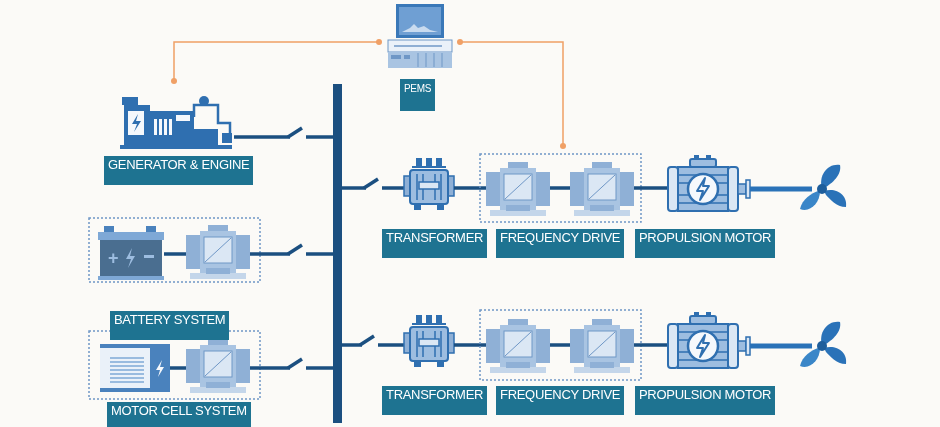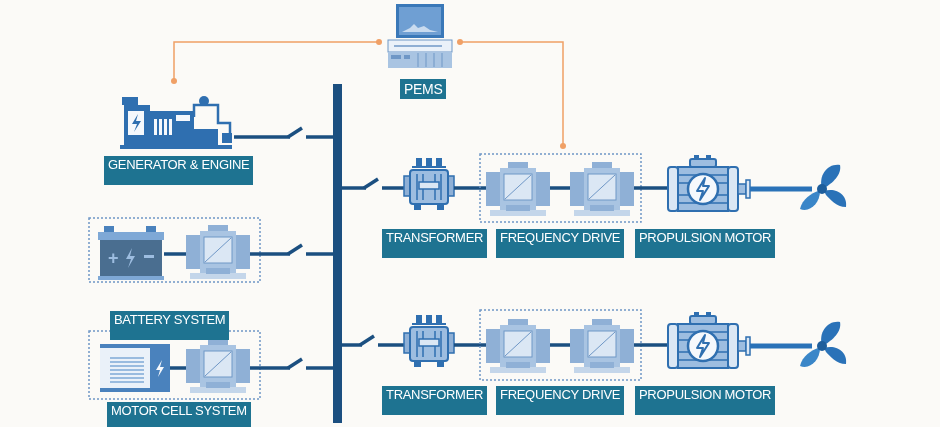--- a/index.html
+++ b/index.html
@@ -183,21 +183,21 @@
     <use href="#converter" x="486" y="319"></use>
     <line x1="550" y1="345" x2="570" y2="345" stroke="#1b4f80" stroke-width="3.5"></line>
     <use href="#converter" x="570" y="319"></use>
     <line x1="634" y1="345" x2="668" y2="345" stroke="#1b4f80" stroke-width="3.5"></line>
     <use href="#motor" x="668" y="312"></use>
     <line x1="750" y1="346" x2="812" y2="346" stroke="#2a72b8" stroke-width="5"></line>
     <use href="#propeller" x="822" y="346"></use>
   </g>
 </svg>
 
-<div class="label" style="left:400px;top:79px;font-size:14px;height:20px;line-height:20px;">PEMS</div>
+<div class="label" style="left:400px;top:79px;font-size:10px;height:32px;line-height:20px;">PEMS</div>
 <div class="label" style="left:104px;top:156px;">GENERATOR &amp; ENGINE</div>
 <div class="label" style="left:110px;top:289px;margin-top:22px;">BATTERY SYSTEM</div>
 <div class="label" style="left:107px;top:402px;">MOTOR CELL SYSTEM</div>
 
 <div class="label" style="left:382px;top:229px;">TRANSFORMER</div>
 <div class="label" style="left:496px;top:229px;">FREQUENCY DRIVE</div>
 <div class="label" style="left:635px;top:229px;">PROPULSION MOTOR</div>
 
 <div class="label" style="left:382px;top:386px;">TRANSFORMER</div>
 <div class="label" style="left:496px;top:386px;">FREQUENCY DRIVE</div>

